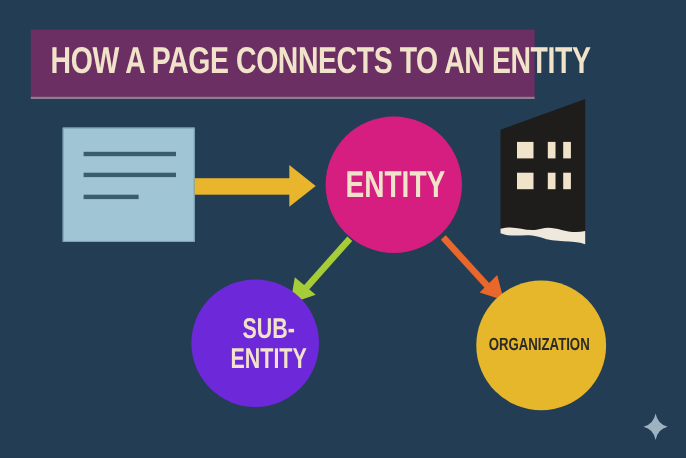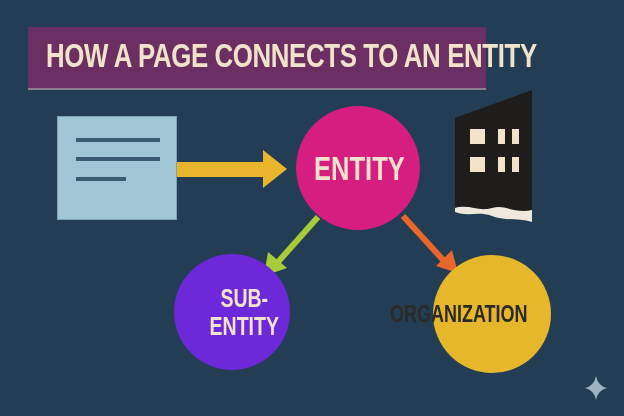--- a/index.html
+++ b/index.html
@@ -31,21 +31,21 @@
   .doc-line { position: absolute; left: 18px; height: 4px; background: #3b5c70; }
   svg.overlay { position: absolute; left: 0; top: 0; }
   .node {
     position: absolute; border-radius: 50%;
     display: flex; align-items: center; justify-content: flex-end; text-align: center;
     font-weight: bold;
   }
   .node-label { display: inline-block; transform: scaleX(0.75); white-space: nowrap; }
   .entity { left: 296px; top: 106px; width: 124px; height: 124px; background: #d51e80; color: #f1e3c9; font-size: 34px; }
   .subentity { left: 174px; top: 254px; width: 116px; height: 116px; background: #6d28d9; color: #f1e3c9; font-size: 26px; line-height: 28px; }
-  .organization { left: 433px; top: 255px; width: 118px; height: 118px; background: #e6b72b; color: #2b2a28; font-size: 24px; }
+  .organization { left: 433px; top: 255px; width: 118px; height: 118px; background: #e6b72b; color: #2b2a28; font-size: 16px; }
 </style>
 </head>
 <body>
 
 <div class="banner">
   <span class="banner-text">HOW A PAGE CONNECTS TO AN ENTITY</span>
 </div>
 
 <div class="doc">
   <div class="doc-line" style="top:21px;width:84px;"></div>

